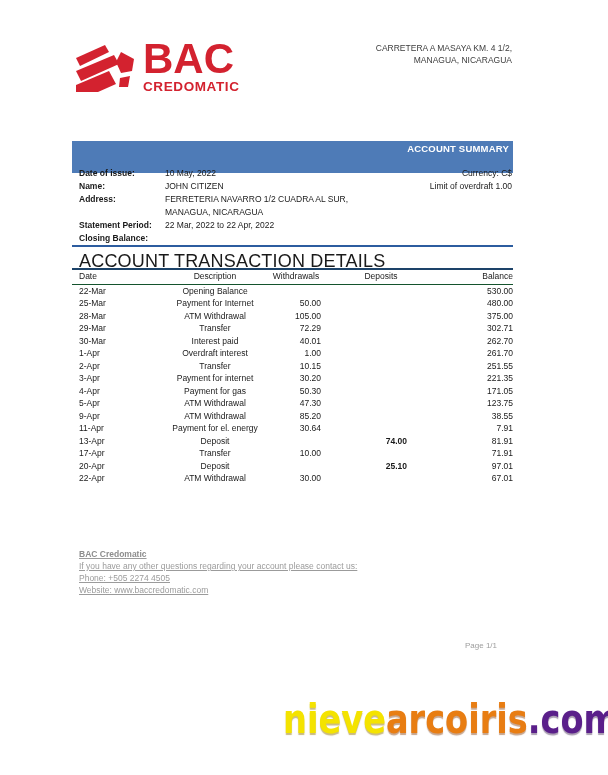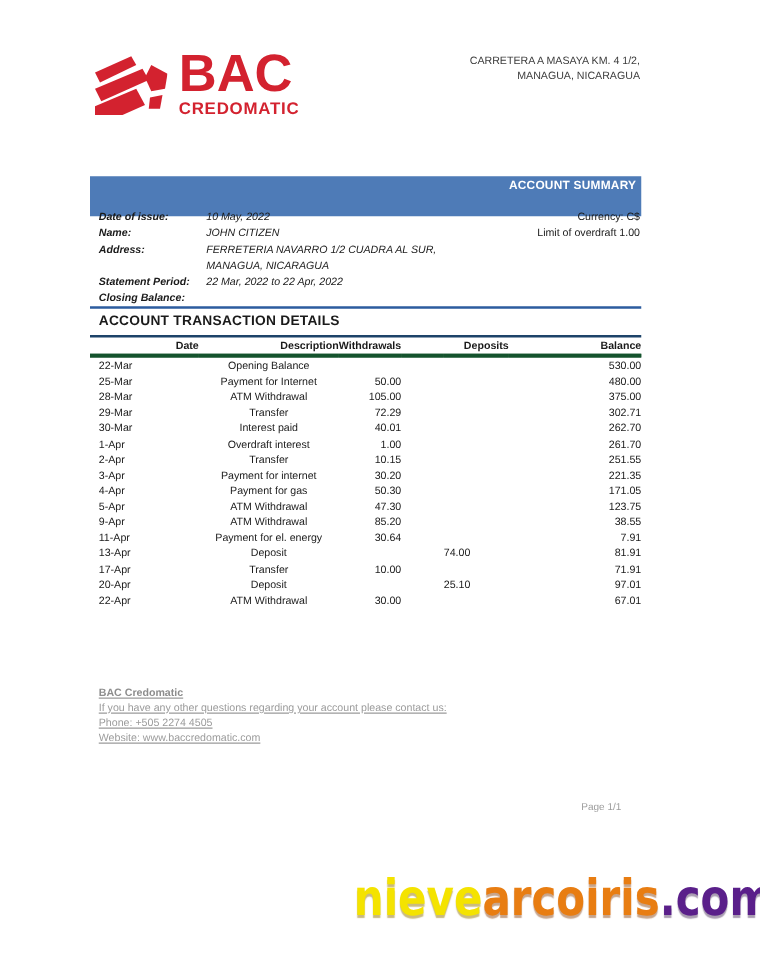--- a/index.html
+++ b/index.html
@@ -17,38 +17,38 @@
   .logo-icon svg{width:58px;height:54px;display:block;}
   .logo-text{margin-left:9px;}
   .logo-brand{font-size:42px;font-weight:bold;color:var(--brand-red);line-height:37px;letter-spacing:0;}
   .logo-sub{font-size:13.5px;font-weight:bold;color:var(--brand-red);letter-spacing:0.6px;margin-top:2px;}
   .bank-address{position:absolute;top:43px;right:96px;text-align:right;font-size:8.5px;line-height:11.5px;color:#3c3c3c;}
 
   
   .summary-bar{position:absolute;left:72px;top:141px;width:441px;height:32px;background:var(--bar-blue);
     color:#fff;font-weight:bold;font-size:9.5px;line-height:15px;text-align:right;padding-right:4px;letter-spacing:0.2px;}
   .summary{position:absolute;left:72px;top:167px;width:441px;font-size:8.5px;line-height:13px;}
-  .summary-grid{display:grid;grid-template-columns:86px 1fr;padding-left:7px;font-style:italic;}
+  .summary-grid{display:grid;grid-template-columns:86px 1fr;padding-left:7px;}
   .summary-grid .lbl{font-weight:bold;}
   .summary-right{position:absolute;top:0;right:1px;text-align:right;line-height:13px;}
   .rule-blue{position:absolute;left:72px;top:245px;width:441px;height:2px;background:var(--line-blue);}
 
   
-  .txn-title{position:absolute;left:72px;top:251px;padding-left:7px;font-size:11px;font-weight:bold;letter-spacing:0.2px;}
+  .txn-title{position:absolute;left:72px;top:251px;padding-left:7px;font-size:18px;font-weight:normal;letter-spacing:0.2px;}
   .rule-navy{position:absolute;left:72px;top:268px;width:441px;height:2px;background:var(--line-navy);}
   table.txn{position:absolute;left:72px;top:270px;width:441px;border-collapse:collapse;table-layout:fixed;font-size:8.5px;}
   table.txn col.w-date{width:87px;} table.txn col.w-desc{width:112px;} table.txn col.w-with{width:50px;}
   table.txn col.w-gap{width:34px;} table.txn col.w-dep{width:52px;} table.txn col.w-bal{width:106px;}
-  table.txn th{font-weight:bold;height:14px;line-height:13px;padding:0;border-bottom:3px solid #14532d;text-align:right;}
+  table.txn th{font-weight:normal;height:14px;line-height:13px;padding:0;border-bottom:1px solid #14532d;}
   table.txn td{height:12.5px;line-height:12.5px;padding:0;}
   .a-date{text-align:left;padding-left:7px !important;}
   th.h-desc,th.h-with,th.h-dep{text-align:center;}
   td.a-desc{text-align:center;padding-left:6px;margin-left:47px;}
   td.a-with{text-align:right;padding-right:11px;}
-  td.a-dep{text-align:left;}
+  td.a-dep{text-align:right;font-weight:bold;}
   .a-bal{text-align:right;}
 
   
   .footer{position:absolute;left:72px;top:548px;padding-left:7px;font-size:8.5px;line-height:12px;color:var(--text-gray);text-decoration:underline;}
   .footer .company{font-weight:bold;color:#8d8d8d;}
   .page-num{position:absolute;left:465px;top:641px;font-size:8px;color:#9d9d9d;}
 
   
   .watermark{position:absolute;left:283px;top:696px;font-size:40px;font-weight:bold;white-space:nowrap;
     font-family:"DejaVu Sans",sans-serif;transform:scaleX(0.84);transform-origin:0 50%;letter-spacing:0;}

